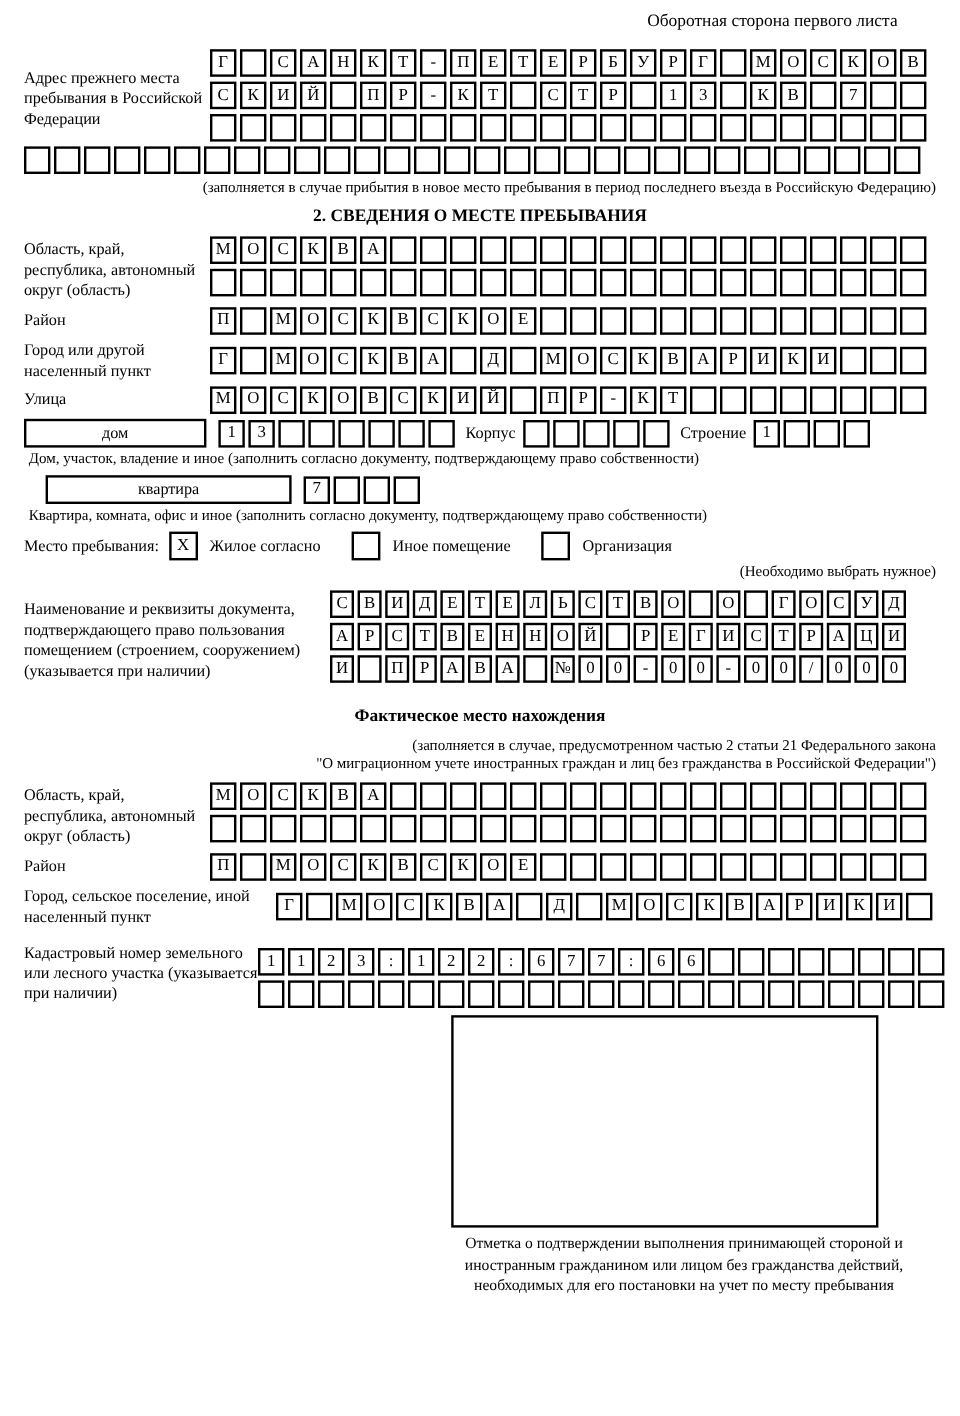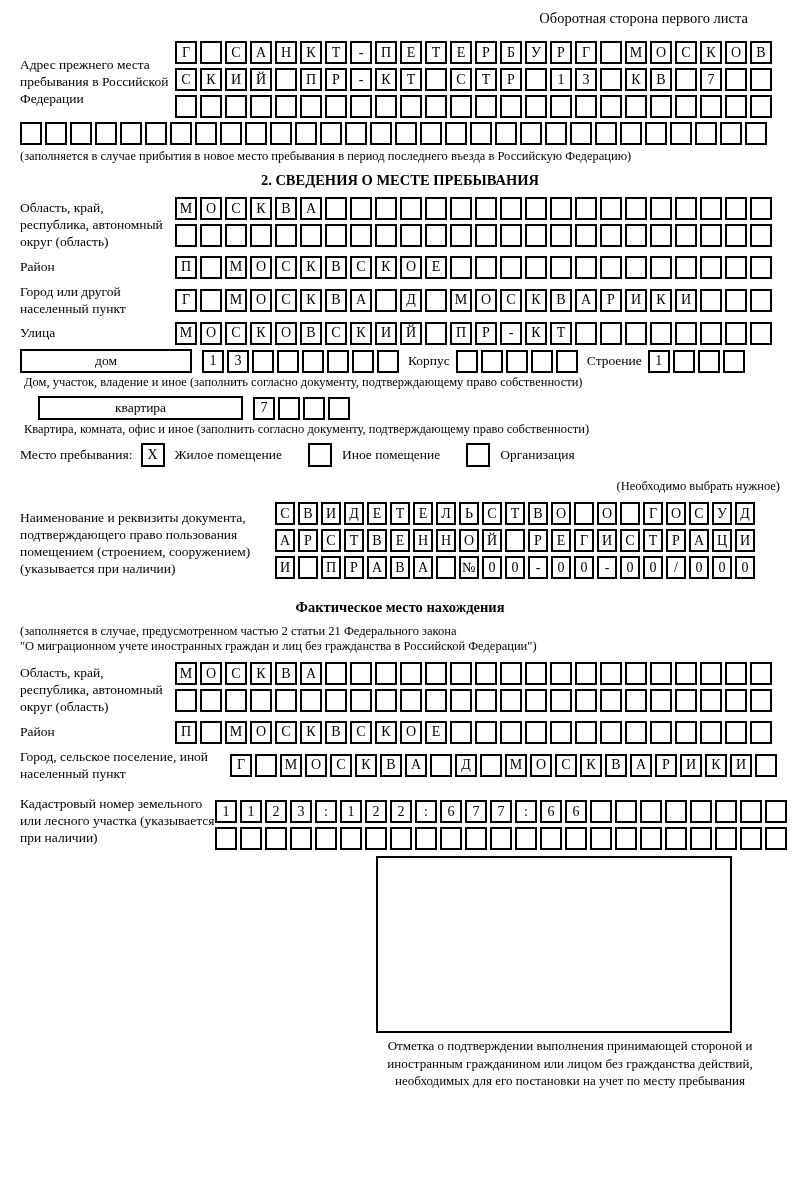--- a/index.html
+++ b/index.html
@@ -8,28 +8,28 @@
   .hdr{ text-align:right; font-size:14.5px; padding-right:32px; margin-bottom:14px;}
   .cells{display:flex;}
   .cell{flex:0 0 auto;width:22px;height:23px;box-sizing:border-box;border:2px solid #000;
         margin-right:3px;display:flex;align-items:center;justify-content:center;
         font-size:14px;font-family:"Liberation Serif",serif;}
   .cells.narrow .cell{width:20px;}
   .row{margin-bottom:4px;}
   .field{display:flex;align-items:center;}
   .f-label{font-size:13.5px;line-height:17px;flex:0 0 auto;}
   .w155{width:155px;} .w255{width:255px;} .w195{width:195px;} .w210{width:210px;}
-  .note{font-size:12.5px;text-align:left;margin:2px 0 8px 0;}
+  .note{font-size:12.5px;text-align:right;margin:2px 0 8px 0;}
   .sec-title{font-weight:bold;font-size:14.5px;text-align:center;margin:6px 0 8px 0;}
   .widebox{box-sizing:border-box;border:2px solid #000;height:24px;display:flex;
            align-items:center;justify-content:center;font-size:13.5px;flex:0 0 auto;}
   .inline-lbl{font-size:13.5px;line-height:24px;flex:0 0 auto;padding:0 6px;}
   .chk{width:24px;height:24px;box-sizing:border-box;border:2px solid #000;display:flex;
        align-items:center;justify-content:center;font-size:14px;flex:0 0 auto;}
-  .stay-row{display:flex;align-items:center;margin-bottom:12px;}
+  .stay-row{display:flex;align-items:center;margin-bottom:2px;}
   .stay-lbl{font-size:13.5px;margin-right:8px;}
   .opt-lbl{font-size:13.5px;margin:0 26px 0 10px;}
   .caption{font-size:12.5px;margin:2px 0 6px 4px;}
   .stamp-box{box-sizing:border-box;border:2px solid #000;width:356px;height:177px;margin-left:356px;margin-top:2px;}
   .stamp-cap{width:440px;margin:4px 0 0 330px;text-align:center;font-size:13px;line-height:17.5px;padding-bottom:10px;}
   .mt14{margin-top:14px;}
   .rows-col > .cells{margin-bottom:4px;}
 </style>
 </head>
 <body>
@@ -299,21 +299,21 @@
         <div class="cell"></div>
         <div class="cell"></div>
         <div class="cell"></div>
         <div class="cell"></div>
         <div class="cell"></div>
         <div class="cell"></div>
       </div>
   </div>
 
   <div style="display:flex;align-items:center;margin-top:2px;">
-    <div class="widebox" style="width:172px;text-align:center;">дом</div>
+    <div class="widebox" style="width:152px;text-align:center;">дом</div>
     <div style="width:10px;flex:0 0 auto;"></div>
     <div class="cells">
         <div class="cell">1</div>
         <div class="cell">3</div>
         <div class="cell"></div>
         <div class="cell"></div>
         <div class="cell"></div>
         <div class="cell"></div>
         <div class="cell"></div>
         <div class="cell"></div>
@@ -344,21 +344,21 @@
         <div class="cell"></div>
         <div class="cell"></div>
         <div class="cell"></div>
       </div>
   </div>
   <div class="caption">Квартира, комната, офис и иное (заполнить согласно документу, подтверждающему право собственности)</div>
 
   <div class="stay-row">
     <div class="stay-lbl">Место пребывания:</div>
     <div class="chk">X</div>
-    <div class="opt-lbl">Жилое помещение</div>
+    <div class="opt-lbl">Жилое согласно</div>
     <div class="chk"></div>
     <div class="opt-lbl">Иное помещение</div>
     <div class="chk"></div>
     <div class="opt-lbl">Организация</div>
   </div>
   <div class="note" style="text-align:right;margin-left:210px;">(Необходимо выбрать нужное)</div>
 
   <div class="field">
     <div class="f-label w255">Наименование и реквизиты документа, подтверждающего право пользования помещением (строением, сооружением) (указывается при наличии)</div>
     <div class="rows-col">

